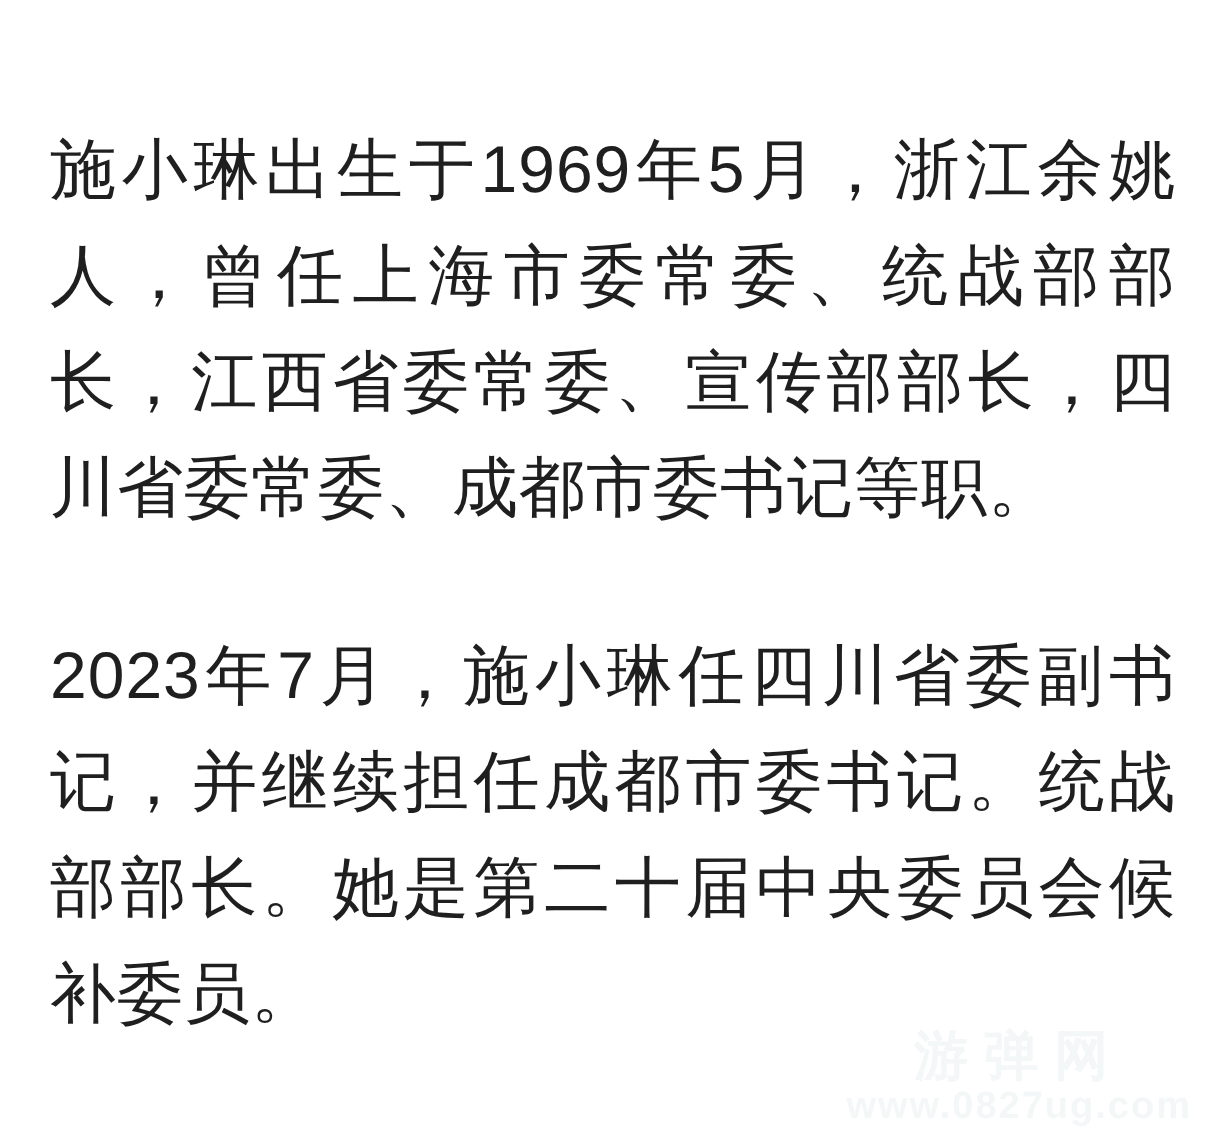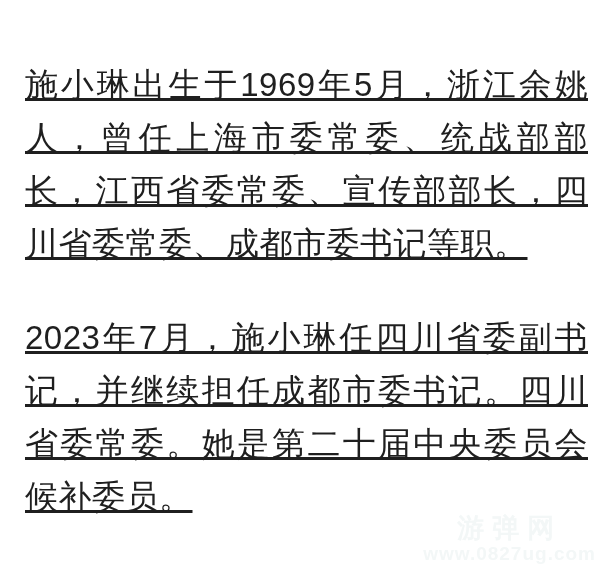--- a/index.html
+++ b/index.html
@@ -22,21 +22,20 @@
     line-height: 38px;
     color: #222222;
     letter-spacing: 1px;
   }
   .para {
     font-size: 33px;
     line-height: 53px;
     letter-spacing: 0.5px;
     color: #1f1f1f;
     text-align: justify;
-    text-decoration: underline;
   }
   .para-1 { margin: 50px 0 0 0; }
   .para-2 { margin: 41px 0 0 0; }
   .watermark {
     position: absolute;
     right: 12px;
     bottom: 4px;
     text-align: center;
     color: #f3f7f7;
     font-weight: bold;
@@ -54,19 +53,19 @@
     letter-spacing: 1px;
   }
 </style>
 </head>
 <body>
 
 <div class="page">
 
   <p class="para para-1">施小琳出生于1969年5月，浙江余姚人，曾任上海市委常委、统战部部长，江西省委常委、宣传部部长，四川省委常委、成都市委书记等职。</p>
 
-  <p class="para para-2">2023年7月，施小琳任四川省委副书记，并继续担任成都市委书记。四川省委常委。她是第二十届中央委员会候补委员。</p>
+  <p class="para para-2">2023年7月，施小琳任四川省委副书记，并继续担任成都市委书记。统战部部长。她是第二十届中央委员会候补委员。</p>
 </div>
 
 <div class="watermark">
   <div class="watermark-cn">游弹网</div>
   <div class="watermark-url">www.0827ug.com</div>
 </div>
 
 </body></html>

